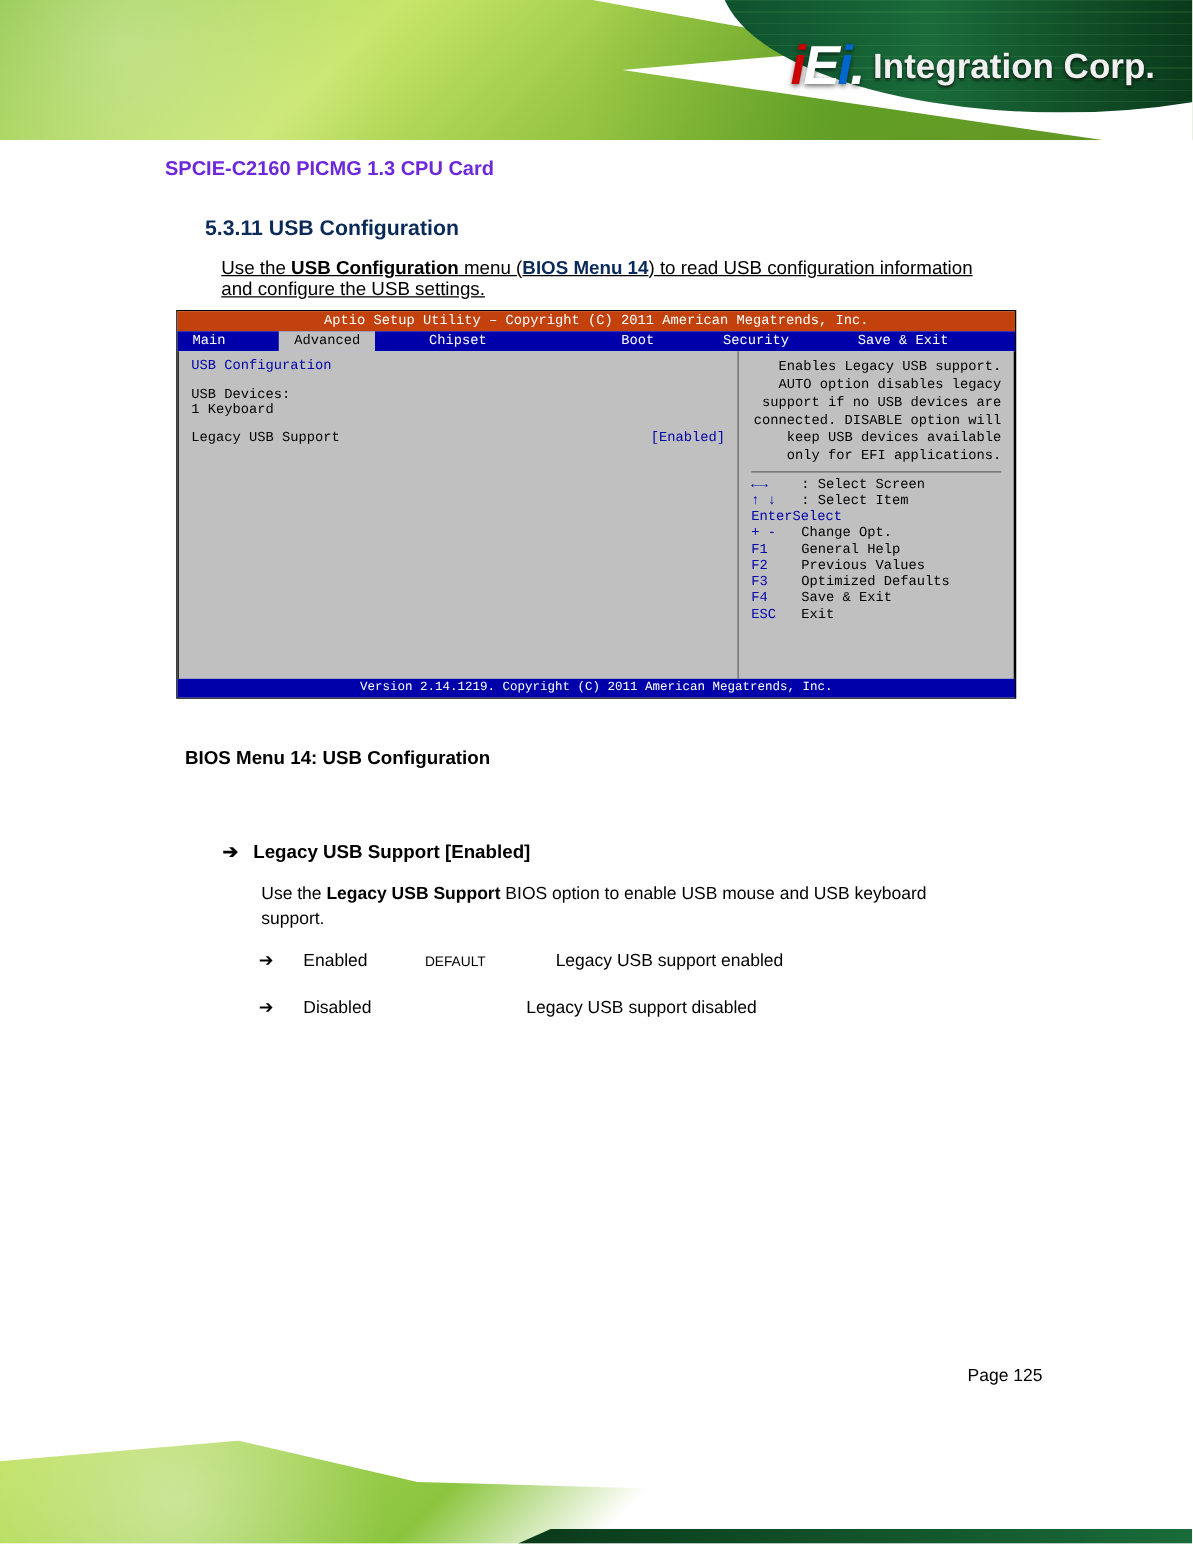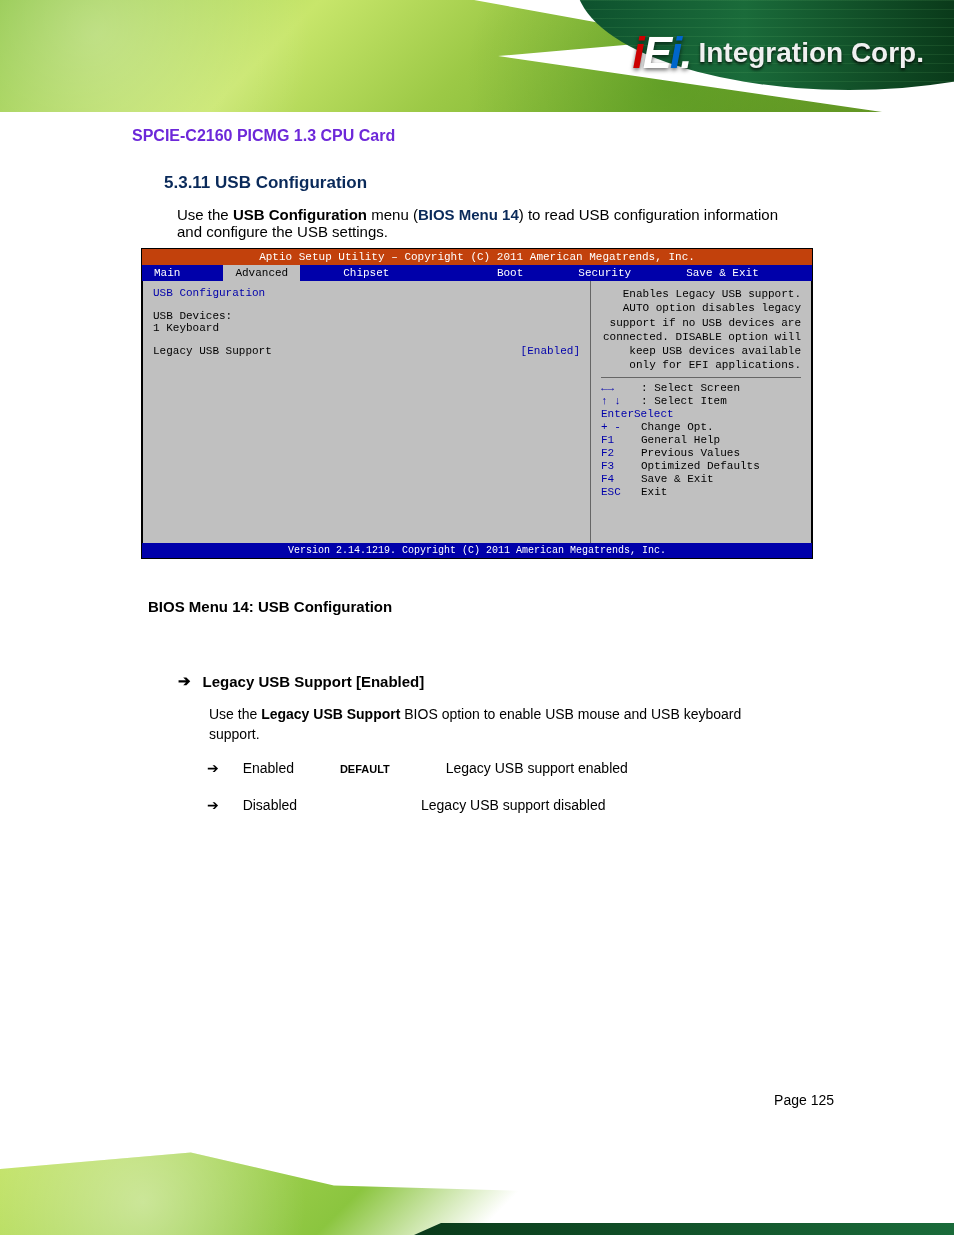--- a/index.html
+++ b/index.html
@@ -99,20 +99,21 @@
       left: 164px;
       font-weight: bold;
       font-size: 17px;
       color: #0a2a5a;
     }
     .body-text-1 {
       position: absolute;
       top: 206px;
       left: 177px;
       font-size: 15px;
+      text-decoration: underline;
     }
     .bios-box {
       position: absolute;
       top: 248px;
       left: 141px;
       width: 670px;
       border: 1px solid #000;
     }
     .bios-title-bar {
       background: #c2410c;
@@ -205,21 +206,21 @@
       left: 207px;
       font-size: 14px;
     }
     .sub-option-2 {
       position: absolute;
       top: 797px;
       left: 207px;
       font-size: 14px;
     }
     .sub-arrow { display: inline-block; margin-right: 20px; font-size: 14px; }
-    .sub-default { font-size: 11px; margin-left: 42px; font-weight: bold; }
+    .sub-default { font-size: 11px; margin-left: 42px; }
     .sub-desc { margin-left: 52px; }
     .footer-text {
       position: absolute;
       top: 1092px;
       right: 120px;
       font-size: 14px;
     }
     .footer-banner {
       position: absolute;
       bottom: 0;

